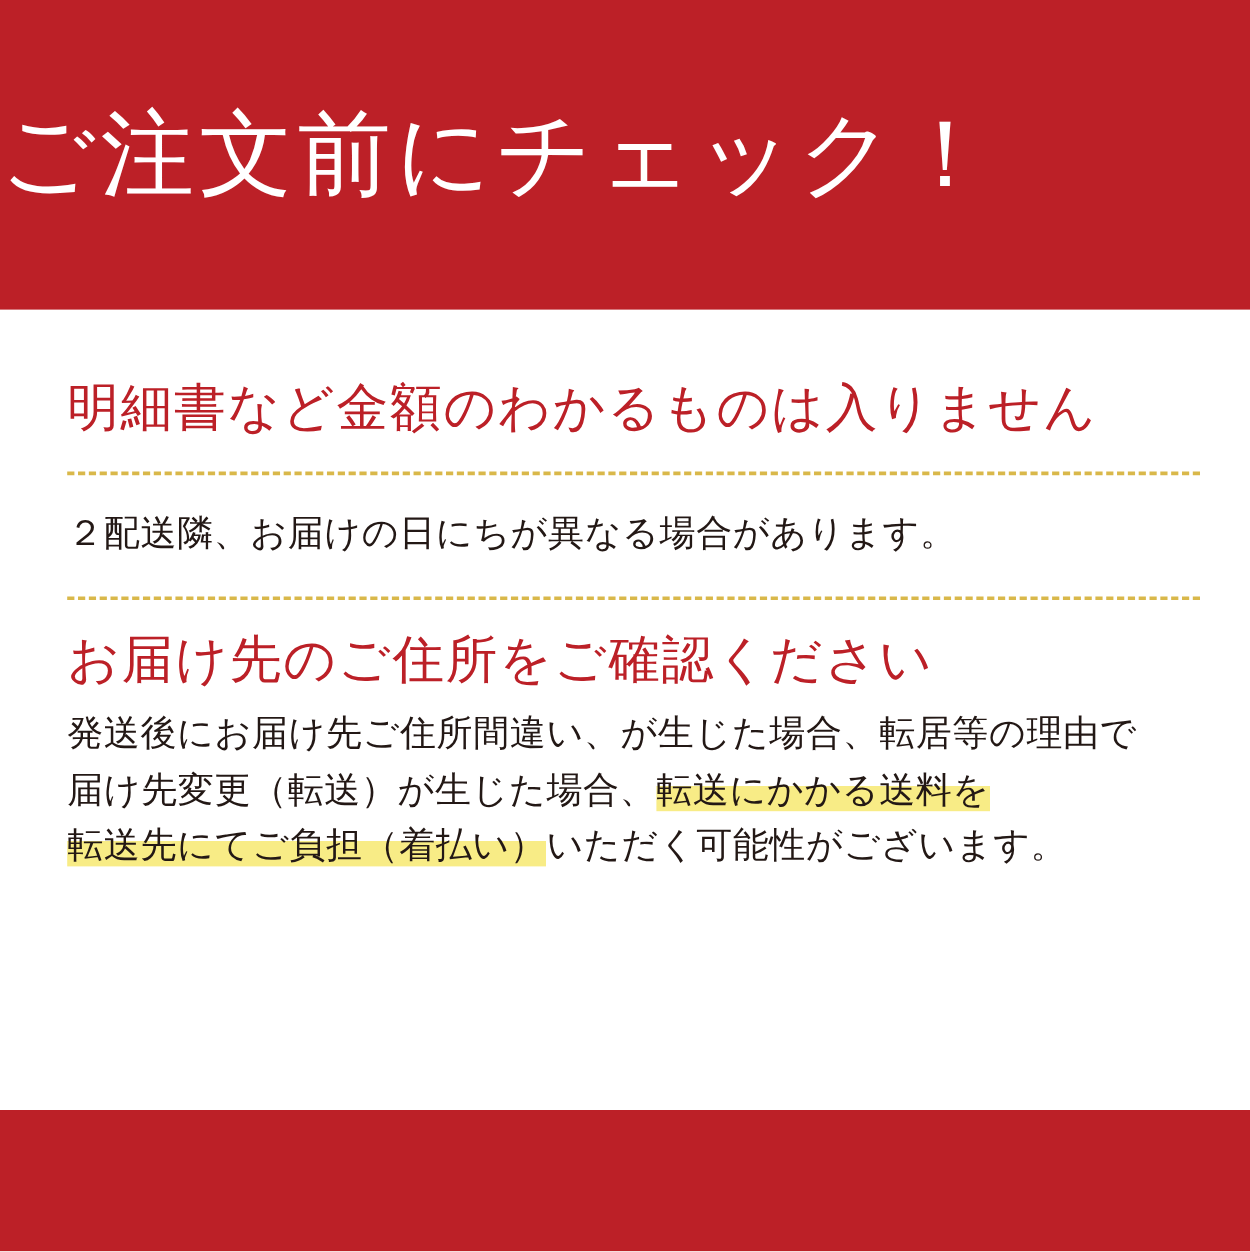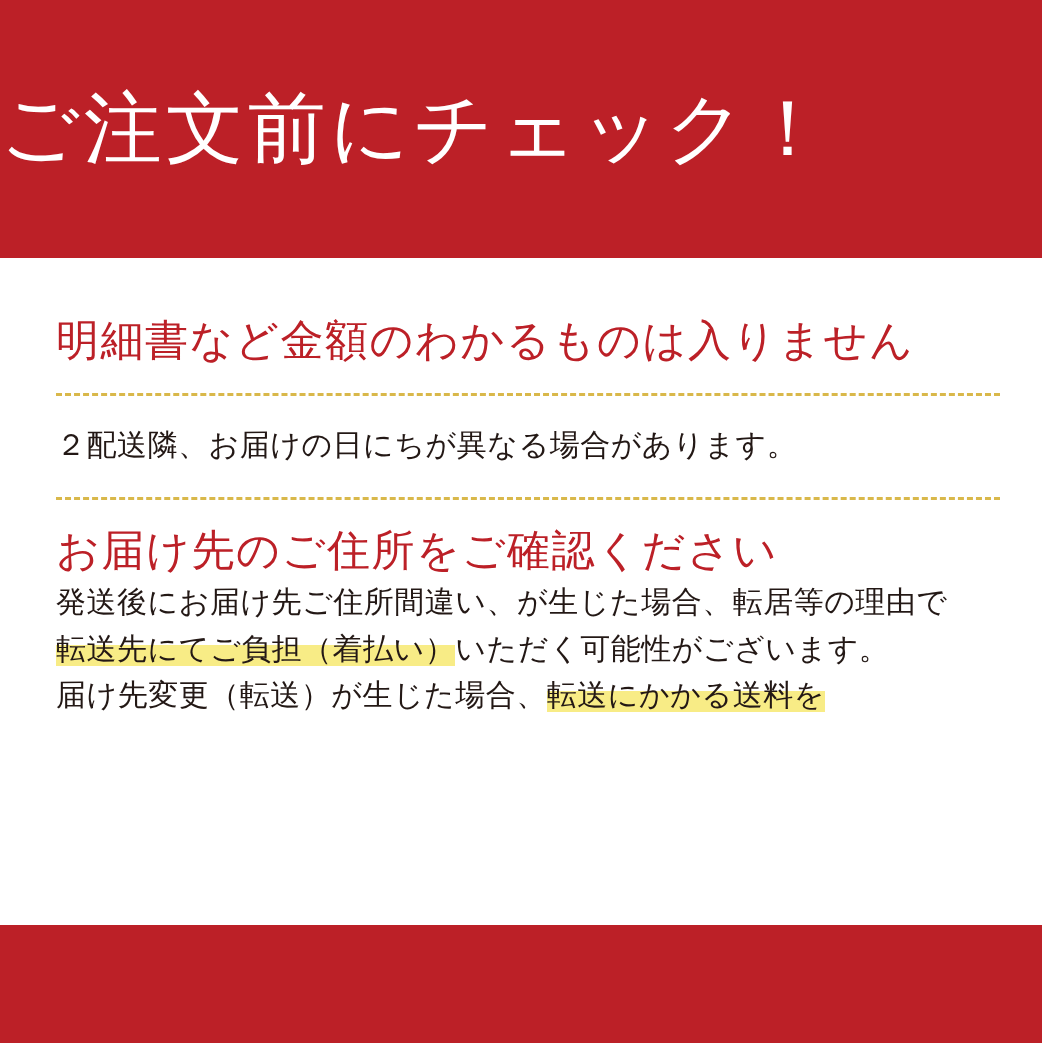--- a/index.html
+++ b/index.html
@@ -72,21 +72,21 @@
     letter-spacing: 1.5px;
     white-space: nowrap;
     font-family: "Liberation Serif", "DejaVu Serif", serif;
   }
 
   .sub {
     color: #231815;
     font-size: 30px;
     line-height: 1.55;
     letter-spacing: 0.5px;
-    margin-top: 4px;
+    margin-top: 14px;
     font-family: Liberation Serif, serif;
   }
 
   .sub .line {
     display: block;
     white-space: nowrap;
   }
 
   .hl {
     background: linear-gradient(to top, #f8ec86 0%, #f8ec86 62%, rgba(248,236,134,0) 62%);
@@ -124,24 +124,24 @@
 
     <div class="divider"></div>
 
     <div class="block">
       <div class="head">お届け先のご住所をご確認ください</div>
       <div class="sub">
         <span class="line">
           <span>発送後にお届け先ご住所間違い、が生じた場合、転居等の理由で</span>
         </span>
         <span class="line">
-          <span class="hl">転送先にてご負担（着払い）</span><span>いただく可能性がございます。</span>
+          <span>届け先変更（転送）が生じた場合、</span><span class="hl">転送にかかる送料を</span>
         </span>
         <span class="line">
-          <span>届け先変更（転送）が生じた場合、</span><span class="hl">転送にかかる送料を</span>
+          <span class="hl">転送先にてご負担（着払い）</span><span>いただく可能性がございます。</span>
         </span>
       </div>
     </div>
 
   </div>
 
   <div class="footer-bar"></div>
 
 </div>
 

